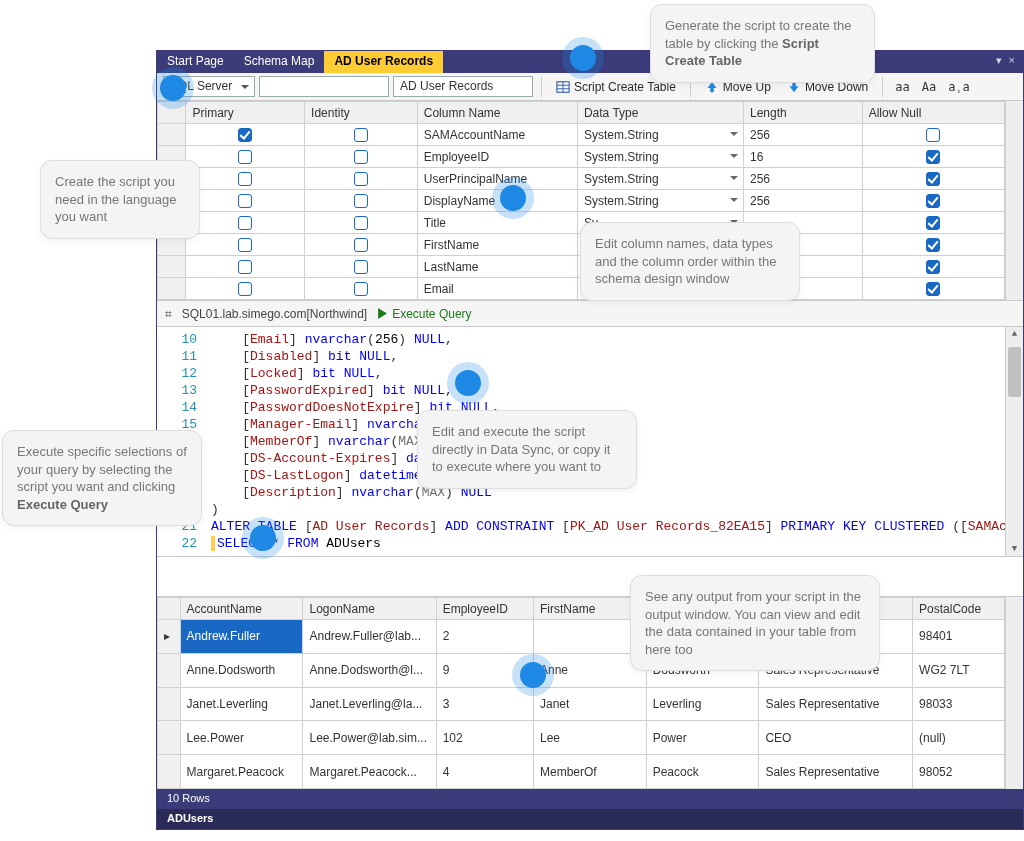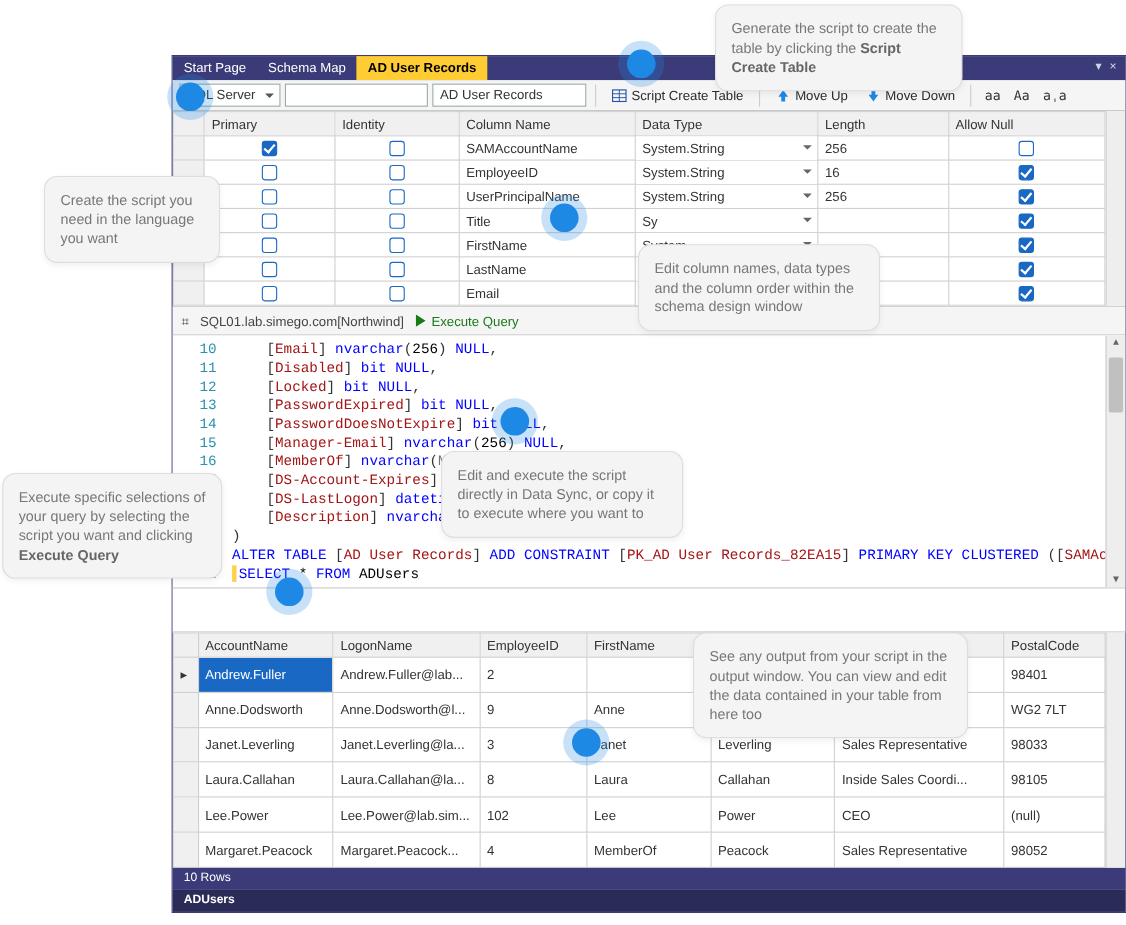--- a/index.html
+++ b/index.html
@@ -242,20 +242,29 @@
               <td>EmployeeID</td>
               <td class="dtcell">System.String</td>
               <td>16</td>
               <td class="chk"><span class="checkbox checked"></span></td>
             </tr>
             <tr>
               <td class="rowhdr" style="background:#f0f0f0"></td>
               <td class="chk"><span class="checkbox"></span></td>
               <td class="chk"><span class="checkbox"></span></td>
               <td>UserPrincipalName</td>
+              <td class="dtcell">System.String</td>
+              <td>256</td>
+              <td class="chk"><span class="checkbox checked"></span></td>
+            </tr>
+            <tr>
+              <td class="rowhdr" style="background:#f0f0f0"></td>
+              <td class="chk"><span class="checkbox"></span></td>
+              <td class="chk"><span class="checkbox"></span></td>
+              <td>DisplayName</td>
               <td class="dtcell">System.String</td>
               <td>256</td>
               <td class="chk"><span class="checkbox checked"></span></td>
             </tr>
             <tr>
               <td class="rowhdr" style="background:#f0f0f0"></td>
               <td class="chk"><span class="checkbox"></span></td>
               <td class="chk"><span class="checkbox"></span></td>
               <td>Title</td>
               <td class="dtcell">Sy</td>
@@ -369,30 +378,20 @@
               <td class="">Janet.Leverling</td>
               <td class="">Janet.Leverling@la...</td>
               <td class="">3</td>
               <td class="">Janet</td>
               <td class="">Leverling</td>
               <td class="">Sales Representative</td>
               <td class="">98033</td>
             </tr>
             <tr>
               <td class="rowhdr"></td>
-              <td class="">Laura.Callahan</td>
-              <td class="">Laura.Callahan@la...</td>
-              <td class="">8</td>
-              <td class="">Laura</td>
-              <td class="">Callahan</td>
-              <td class="">Inside Sales Coordi...</td>
-              <td class="">98105</td>
-            </tr>
-            <tr>
-              <td class="rowhdr"></td>
               <td class="">Lee.Power</td>
               <td class="">Lee.Power@lab.sim...</td>
               <td class="">102</td>
               <td class="">Lee</td>
               <td class="">Power</td>
               <td class="">CEO</td>
               <td class="">(null)</td>
             </tr>
             <tr>
               <td class="rowhdr"></td>
@@ -410,21 +409,21 @@
     </div>
   </div>
 
   <div class="status1">10 Rows</div>
   <div class="status2">ADUsers</div>
 </div>
 
 <div class="callout" style="left:650px; top:4px; width:225px;" id="co1">Generate the script to create the table by clicking the <b>Script Create Table</b></div>
 <div class="callout" style="left:40px; top:160px; width:160px;" id="co2">Create the script you need in the language you want</div>
 <div class="callout" style="left:580px; top:222px; width:220px;" id="co3">Edit column names, data types and the column order within the schema design window</div>
-<div class="callout" style="left:401px; top:410px; width:220px;" id="co4">Edit and execute the script directly in Data Sync, or copy it to execute where you want to</div>
+<div class="callout" style="left:417px; top:410px; width:220px;" id="co4">Edit and execute the script directly in Data Sync, or copy it to execute where you want to</div>
 <div class="callout" style="left:2px; top:430px; width:200px;" id="co5">Execute specific selections of your query by selecting the script you want and clicking <b>Execute Query</b></div>
 <div class="callout" style="left:630px; top:575px; width:250px;" id="co6">See any output from your script in the output window. You can view and edit the data contained in your table from here too</div>
 
 <div class="dot" style="left:160px; top:75px;"></div>
 <div class="dot" style="left:570px; top:45px;"></div>
 <div class="dot" style="left:500px; top:185px;"></div>
 <div class="dot" style="left:455px; top:370px;"></div>
 <div class="dot" style="left:250px; top:525px;"></div>
 <div class="dot" style="left:520px; top:662px;"></div>
 

